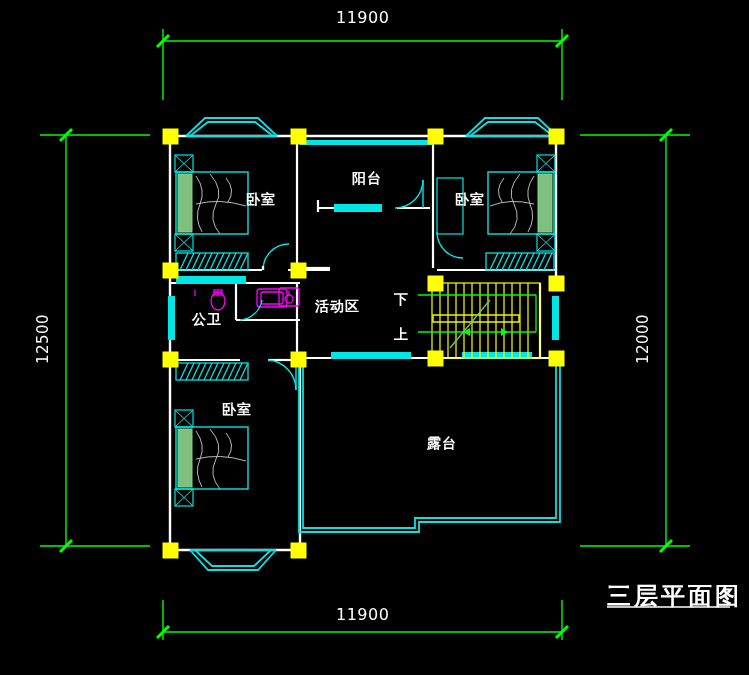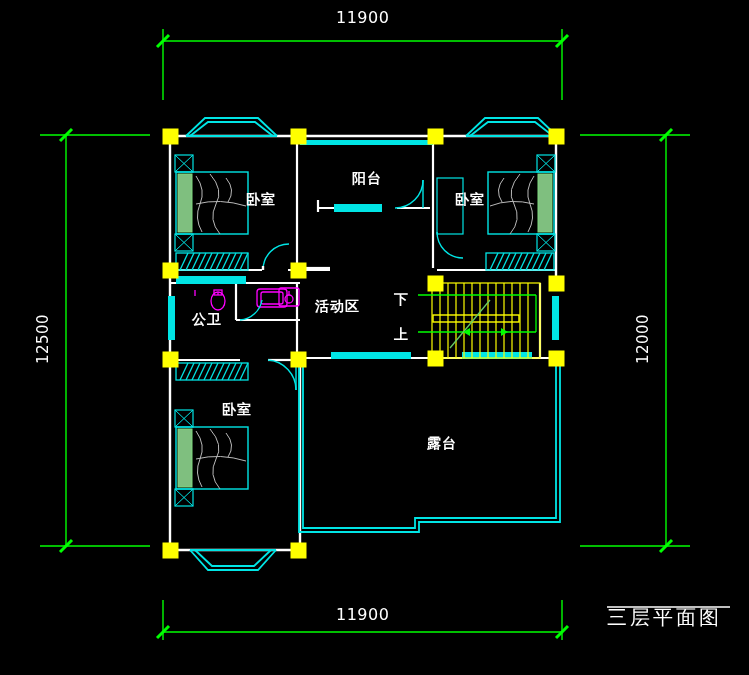--- a/index.html
+++ b/index.html
@@ -41,24 +41,23 @@
   .room-label {
     font-size: 14px;
     font-weight: bold;
     letter-spacing: 1px;
   }
   .stair-dir {
     font-size: 14px;
     font-weight: bold;
   }
   .title-label {
-    font-size: 20px;
-    font-weight: normal;
+    font-size: 24px;
+    font-weight: bold;
     letter-spacing: 3px;
-    margin-top: 24px;
   }
 </style>
 </head>
 <body>
 
 <svg id="cad-canvas" viewBox="0 0 749 675" xmlns="http://www.w3.org/2000/svg">
 
   <rect x="0" y="0" width="749" height="675" fill="#000000"></rect>
 
   <g stroke="#00ff00" fill="none" stroke-width="1.4">

